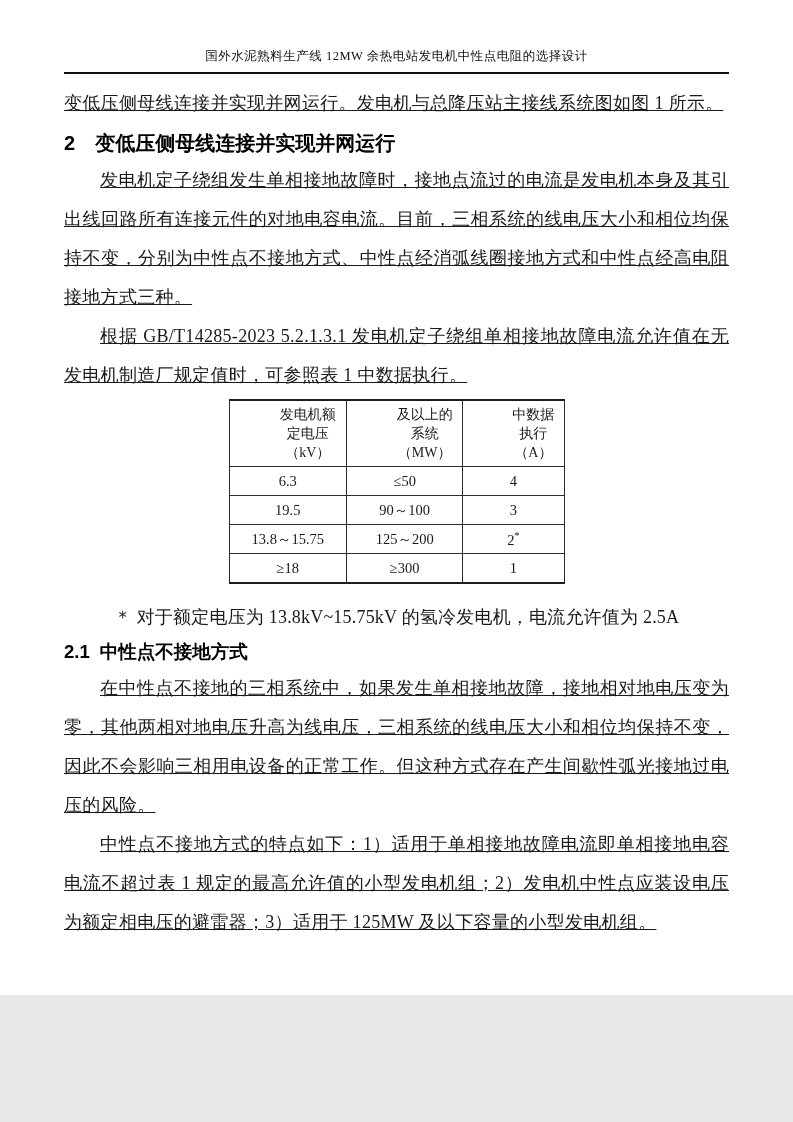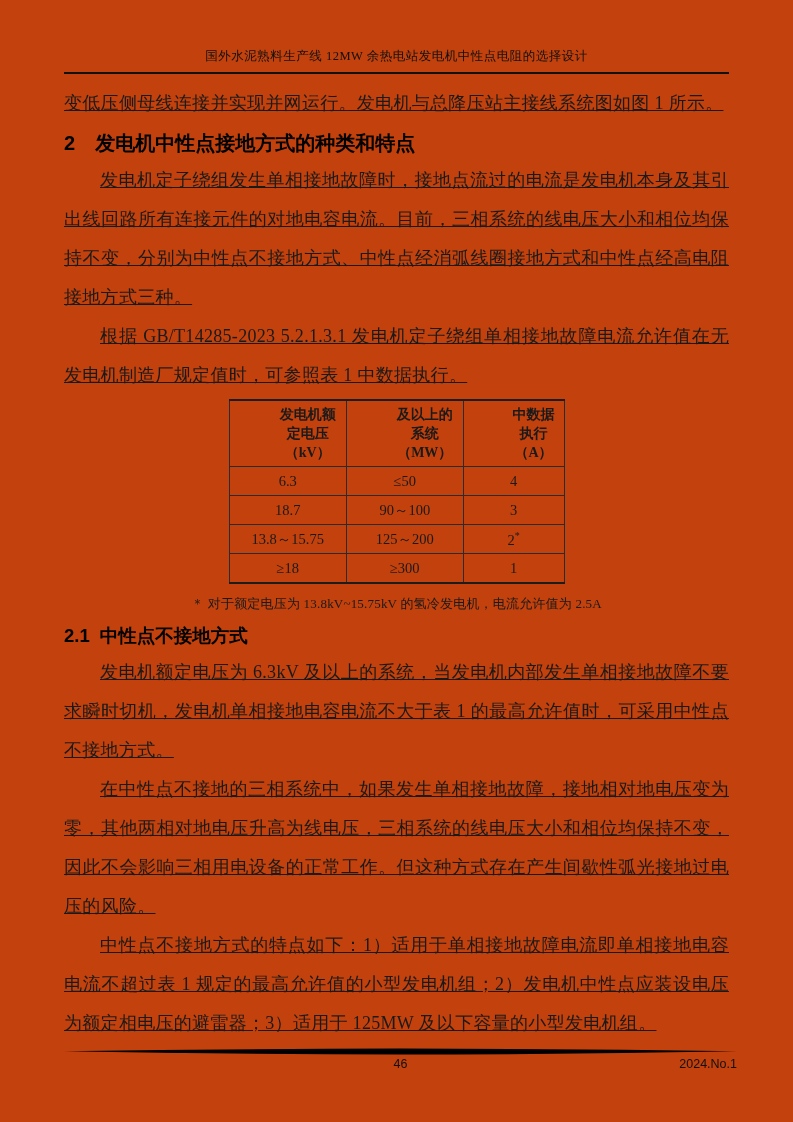--- a/index.html
+++ b/index.html
@@ -1,20 +1,20 @@
 <!DOCTYPE html>
 <html lang="zh"><head>
 <meta charset="utf-8">
 <style>
   html,body{margin:0;padding:0;background:#e8e8e8;}
   .page{
     position:relative;
-    width:793px;height:1122px;
+    width:793px;height:995px;
     margin:0 auto;
-    background:#c2410c;
+    background:#ffffff;
     font-family:"Liberation Serif","DejaVu Serif",serif;
     color:#1a1a1a;
     overflow:hidden;
     box-sizing:border-box;
   }
   .running-head{
     margin:0 64px;
     padding-top:48px;
     padding-bottom:7px;
     border-bottom:2px solid #111;
@@ -71,34 +71,34 @@
     border-bottom:2px solid #1c1c1c;
   }
   table.data-table th,
   table.data-table td{
     border:1px solid #2b2b2b;
     text-align:center;
     vertical-align:middle;
     padding:0 4px;
   }
   table.data-table th{
-    font-weight:bold;
+    font-weight:normal;
     font-size:14px;
     line-height:19px;
     padding-top:4px;padding-bottom:4px;padding-left:44px;
   }
   table.data-table td{
     font-size:14.5px;
     height:28px;
   }
   table.data-table sup{font-size:10px;vertical-align:super;}
   .footnote{
-    margin:11px 0 2px 0;
+    margin:21px 0 2px 0;
     text-align:center;
-    font-size:13px;
+    font-size:18px;
     letter-spacing:0.2px;
   }
   .page-footer{
     position:absolute;
     left:64px;right:56px;
     top:1048px;
     height:40px;
   }
   .footer-rule{display:block;width:100%;height:7px;}
   .footer-row{
@@ -117,21 +117,21 @@
 <div class="page">
 
   <div class="running-head">
     <span>国外水泥熟料生产线 12MW 余热电站发电机中性点电阻的选择设计</span>
   </div>
 
   <div class="content">
 
     <p class="para first">变低压侧母线连接并实现并网运行。发电机与总降压站主接线系统图如图 1 所示。</p>
 
-    <h2 class="sec-h2"><span class="sec-num">2</span><span>发电机中性点接地方式的种类和特点</span></h2>
+    <h2 class="sec-h2"><span class="sec-num">2</span><span>变低压侧母线连接并实现并网运行</span></h2>
 
     <p class="para indent">发电机定子绕组发生单相接地故障时，接地点流过的电流是发电机本身及其引出线回路所有连接元件的对地电容电流。目前，三相系统的线电压大小和相位均保持不变，分别为中性点不接地方式、中性点经消弧线圈接地方式和中性点经高电阻接地方式三种。</p>
 
     <p class="para indent">根据 GB/T14285-2023 5.2.1.3.1 发电机定子绕组单相接地故障电流允许值在无发电机制造厂规定值时，可参照表 1 中数据执行。</p>
 
 
     <table class="data-table">
       <thead>
         <tr>
           <th>
@@ -148,42 +148,41 @@
           </th>
         </tr>
       </thead>
       <tbody>
         <tr>
           <td>6.3</td>
           <td>≤50</td>
           <td>4</td>
         </tr>
         <tr>
-          <td>18.7</td>
+          <td>19.5</td>
           <td>90～100</td>
           <td>3</td>
         </tr>
         <tr>
           <td>13.8～15.75</td>
           <td>125～200</td>
           <td><span>2</span><sup>*</sup></td>
         </tr>
         <tr>
           <td>≥18</td>
           <td>≥300</td>
           <td>1</td>
         </tr>
       </tbody>
     </table>
 
     <div class="footnote">＊ 对于额定电压为 13.8kV~15.75kV 的氢冷发电机，电流允许值为 2.5A</div>
 
     <h3 class="sec-h3"><span class="sec-num">2.1</span><span>中性点不接地方式</span></h3>
 
-    <p class="para indent">发电机额定电压为 6.3kV 及以上的系统，当发电机内部发生单相接地故障不要求瞬时切机，发电机单相接地电容电流不大于表 1 的最高允许值时，可采用中性点不接地方式。</p>
 
     <p class="para indent">在中性点不接地的三相系统中，如果发生单相接地故障，接地相对地电压变为零，其他两相对地电压升高为线电压，三相系统的线电压大小和相位均保持不变，因此不会影响三相用电设备的正常工作。但这种方式存在产生间歇性弧光接地过电压的风险。</p>
 
     <p class="para indent">中性点不接地方式的特点如下：1）适用于单相接地故障电流即单相接地电容电流不超过表 1 规定的最高允许值的小型发电机组；2）发电机中性点应装设电压为额定相电压的避雷器；3）适用于 125MW 及以下容量的小型发电机组。</p>
 
   </div>
 
   <div class="page-footer">
     <svg class="footer-rule" viewBox="0 0 665 7" preserveAspectRatio="none">
       <path d="M0,3.2 Q170,0.8 332,0.6 Q500,0.8 665,3.2 Q500,6.4 332,6.6 Q170,6.4 0,3.2 Z" fill="#000"></path>

